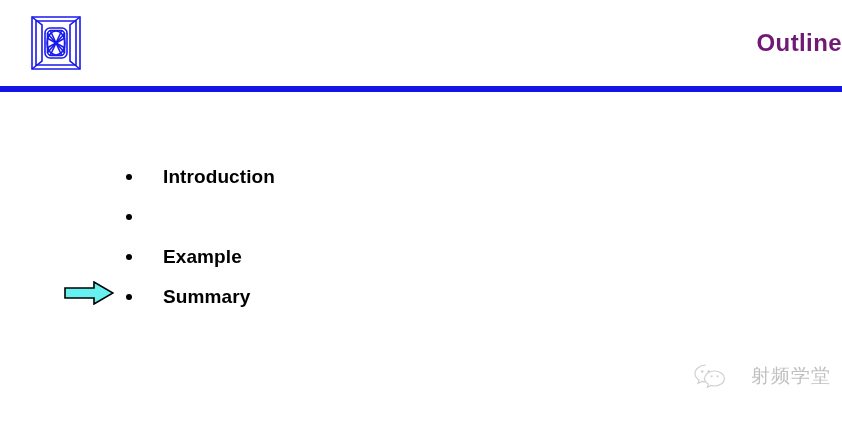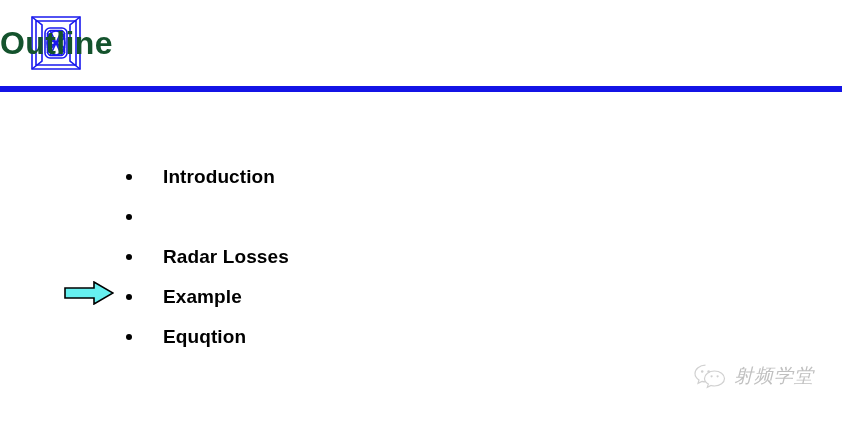--- a/index.html
+++ b/index.html
@@ -31,24 +31,24 @@
     height: 60px;
   }
   #logo svg { display: block; }
 
   
   #title {
     position: absolute;
     left: 0;
     right: 0;
     top: 20px;
-    text-align: left;
-    font-size: 32px;
+    text-align: right;
+    font-size: 24px;
     font-weight: bold;
-    color: #14532d;
+    color: #701a75;
     letter-spacing: 0.4px;
     line-height: 46px;
     white-space: nowrap;
   }
 
   
   #title-rule {
     position: absolute;
     left: 0;
     top: 86px;
@@ -100,23 +100,22 @@
   }
   #pointer-arrow svg { display: block; }
 
   
   #watermark {
     position: absolute;
     left: 693px;
     top: 362px;
     display: flex;
     align-items: center;
-    gap: 7px;
+    gap: 24px;
     opacity: 0.62;
-    font-style: italic;
   }
   #watermark-icon { width: 34px; height: 27px; flex: none; }
   #watermark-icon svg { display: block; }
   #watermark-text {
     font-size: 19px;
     color: #9a9a9a;
     font-family: "DejaVu Sans", sans-serif;
     letter-spacing: 1px;
     white-space: nowrap;
   }
@@ -159,33 +158,29 @@
     <div class="bullet-row">
       <span class="bullet-dot"></span>
       <span class="bullet-text">Introduction</span>
     </div>
 
     <div class="bullet-row">
       <span class="bullet-dot"></span>
     </div>
 
 
-    <div class="bullet-row">
-      <span class="bullet-dot"></span>
-      <span class="bullet-text">Radar Losses</span>
-    </div>
 
     <div class="bullet-row">
       <span class="bullet-dot"></span>
       <span class="bullet-text">Example</span>
     </div>
 
     <div class="bullet-row">
       <span class="bullet-dot"></span>
-      <span class="bullet-text">Equqtion</span>
+      <span class="bullet-text">Summary</span>
     </div>
 
   </div>
 
   <div id="pointer-arrow">
     <svg width="50" height="24" viewBox="0 0 50 24" xmlns="http://www.w3.org/2000/svg">
       <path d="M1 7 L30 7 L30 1 L49 12 L30 23 L30 17 L1 17 Z" fill="#66f0f0" stroke="#000000" stroke-width="1.6" stroke-linejoin="miter"></path>
     </svg>
   </div>
 

